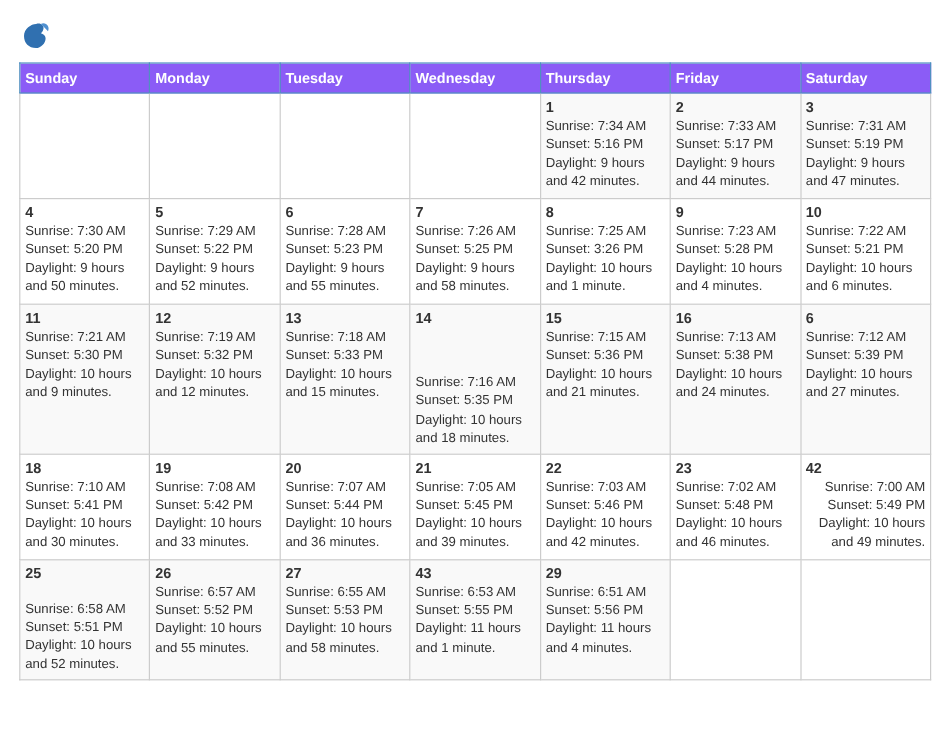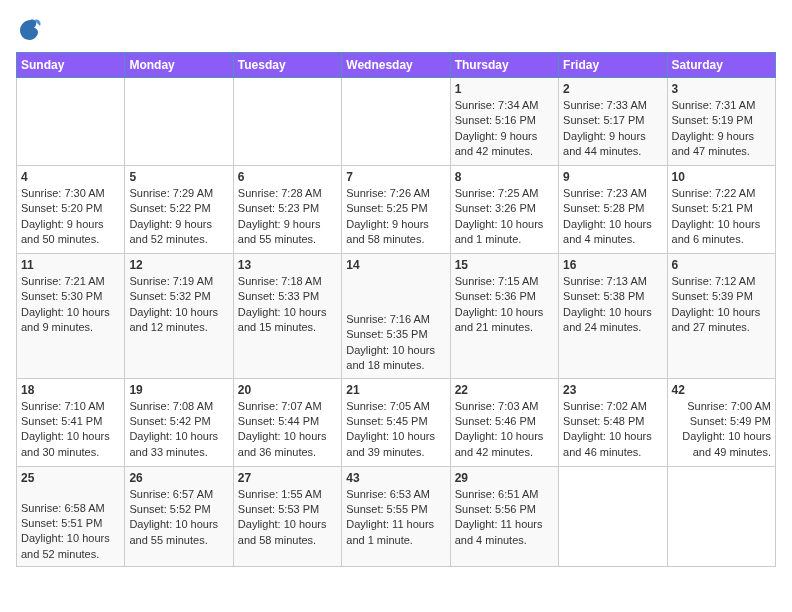--- a/index.html
+++ b/index.html
@@ -311,21 +311,21 @@
         </td>
         <td>
           <span class="day-num">26</span>
           <div class="day-info" style="white-space: pre-line;">Sunrise: 6:57 AM
 Sunset: 5:52 PM
 Daylight: 10 hours
 and 55 minutes.</div>
         </td>
         <td>
           <span class="day-num">27</span>
-          <div class="day-info" style="white-space: pre-line;">Sunrise: 1:55 AM
+          <div class="day-info" style="white-space: pre-line;">Sunrise: 6:55 AM
 Sunset: 5:53 PM
 Daylight: 10 hours
 and 58 minutes.</div>
         </td>
         <td>
           <span class="day-num">43</span>
           <div class="day-info" style="white-space: pre-line;">Sunrise: 6:53 AM
 Sunset: 5:55 PM
 Daylight: 11 hours
 and 1 minute.</div>

